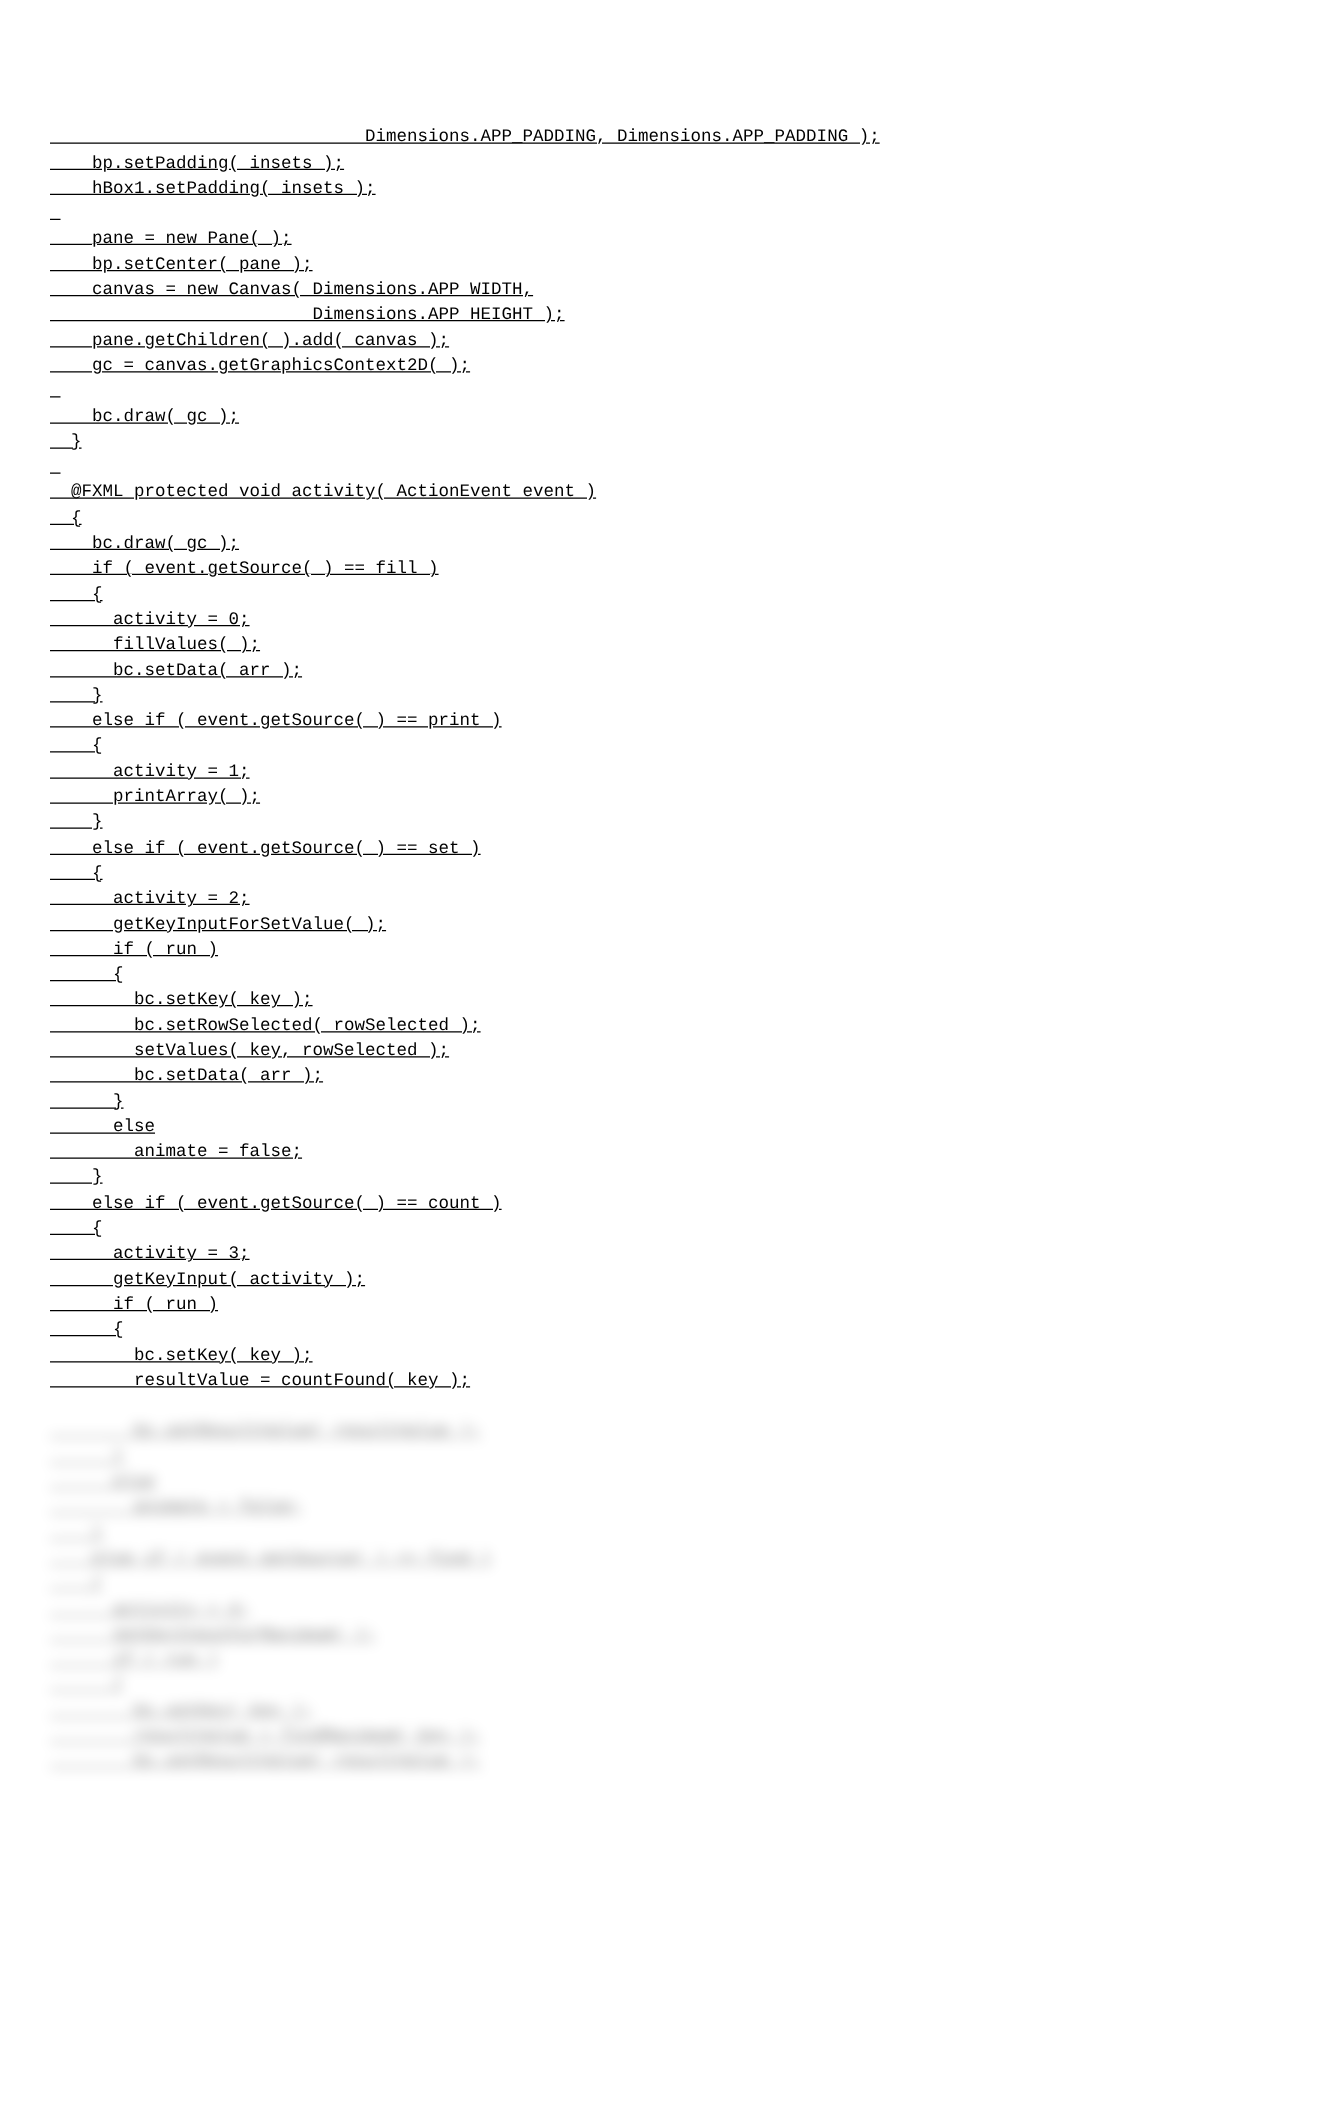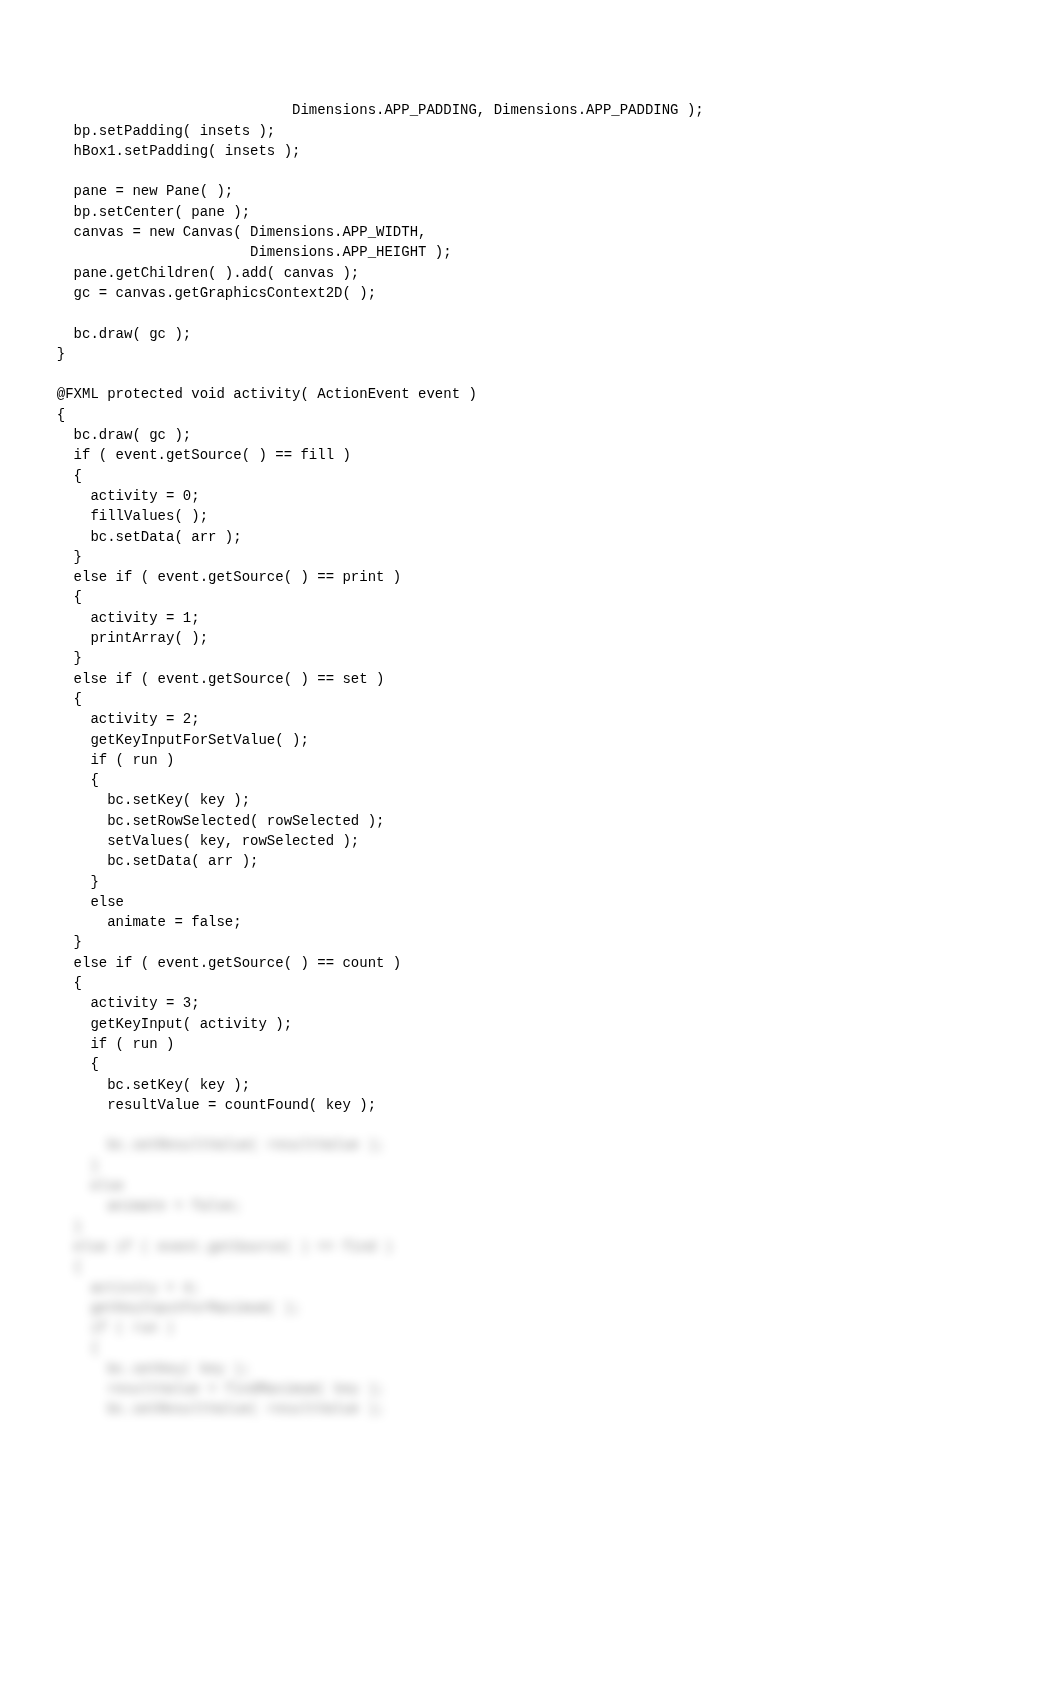--- a/index.html
+++ b/index.html
@@ -8,20 +8,21 @@
     background: #ffffff;
     font-family: "Courier New", Courier, monospace;
     font-size: 14px;
     line-height: 1.45;
     color: #000000;
     width: 1062px;
   }
   .page {
     padding: 80px 28px 40px 40px;
     white-space: pre;
+    text-decoration: underline;
   }
   .code-line {
     white-space: pre;
   }
   .blurred-section {
     filter: blur(5px);
     opacity: 0.5;
     user-select: none;
   }
 </style>

